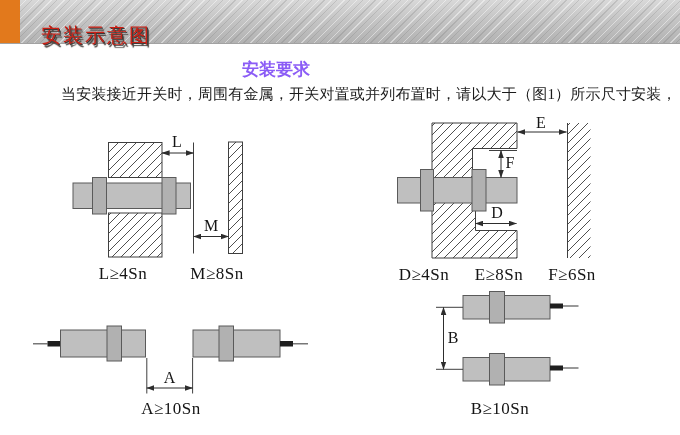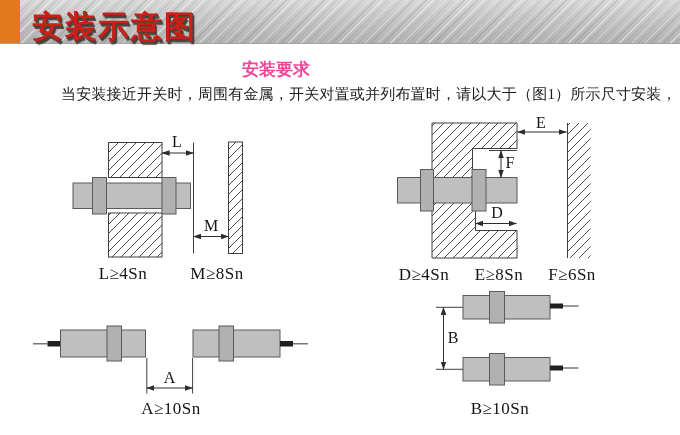--- a/index.html
+++ b/index.html
@@ -10,28 +10,28 @@
   .banner{position:absolute;left:0;top:0;width:680px;height:43px;
     background:
       repeating-linear-gradient(135deg,
         rgba(255,255,255,0.45) 0 1px,
         rgba(255,255,255,0.0) 1px 4px,
         rgba(90,90,90,0.18) 4px 5px,
         rgba(255,255,255,0.0) 5px 9px),
       linear-gradient(180deg,#d8d8d8 0%,#c7c7c7 40%,#b2b2b2 100%);
     border-bottom:1px solid #a2a2a2;}
   .banner-accent{position:absolute;left:0;top:0;width:20px;height:43px;background:#e2791c;}
-  .banner-title{position:absolute;left:28px;top:0;margin:4px;line-height:45px;
+  .banner-title{position:absolute;left:28px;top:0;margin:13px;line-height:45px;
     font-family:"Liberation Sans","DejaVu Sans",sans-serif;
-    font-size:31px;font-weight:bold;letter-spacing:2px;color:#cb2015;
+    font-size:20px;font-weight:normal;letter-spacing:2px;color:#cb2015;
     text-shadow:2px 3px 1px #47413d,1px 1px 0 #3a3a3a;}
 
   
   .section-title{position:absolute;left:0;top:58px;width:552px;margin:0;text-align:center;
-    font-size:17px;font-weight:bold;color:#ec4899;}
+    font-size:17px;font-weight:bold;color:#8b5cf6;}
   .para{position:absolute;left:30px;width:648px;margin:0;font-size:15px;color:#1b1b1b;
     white-space:nowrap;letter-spacing:0.2px;}
   .para-1{top:85px;padding-left:31px;}
   .para-2{top:105px;}
 
   
   .diagram-layer{position:absolute;left:0;top:0;width:680px;height:435px;}
   .blk{fill:url(#hatch);stroke:#3f3f3f;stroke-width:1;}
   .wallhatch{fill:url(#hatch);stroke:none;}
   .sw{fill:#bfbfbf;stroke:#5a5a5a;stroke-width:1;}

